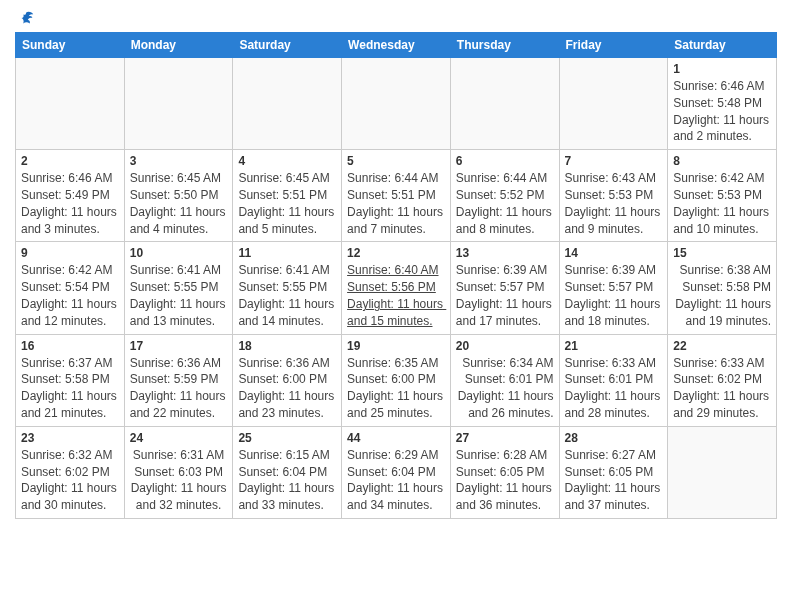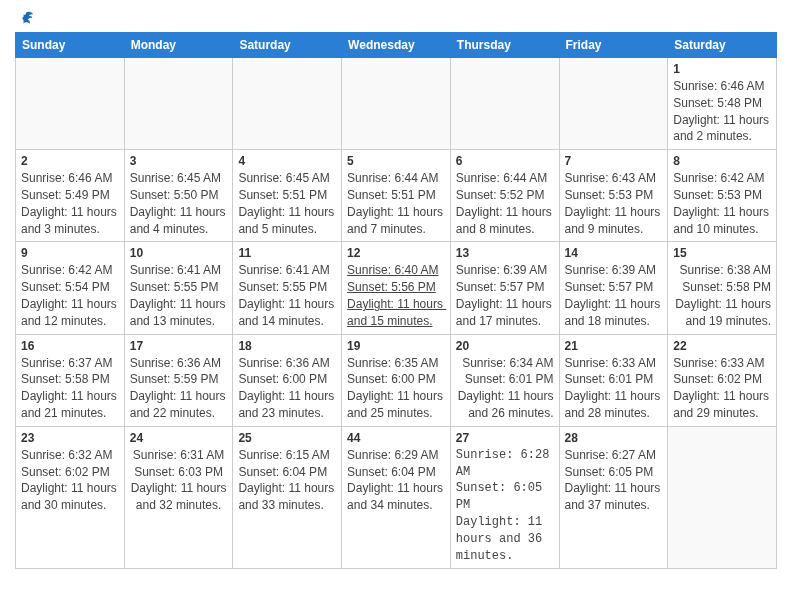--- a/index.html
+++ b/index.html
@@ -293,21 +293,21 @@
 Daylight: 11 hours and 33 minutes.</div>
           </td>
           <td>
             <span class="day-number">44</span>
             <div class="day-info" style="white-space: pre-wrap;">Sunrise: 6:29 AM
 Sunset: 6:04 PM
 Daylight: 11 hours and 34 minutes.</div>
           </td>
           <td>
             <span class="day-number">27</span>
-            <div class="day-info" style="white-space: pre-wrap; font-family: Liberation Mono, monospace;">Sunrise: 6:28 AM
+            <div class="day-info" style="white-space: pre-wrap;">Sunrise: 6:28 AM
 Sunset: 6:05 PM
 Daylight: 11 hours and 36 minutes.</div>
           </td>
           <td>
             <span class="day-number">28</span>
             <div class="day-info" style="white-space: pre-wrap;">Sunrise: 6:27 AM
 Sunset: 6:05 PM
 Daylight: 11 hours and 37 minutes.</div>
           </td>
           <td class="empty"></td>

